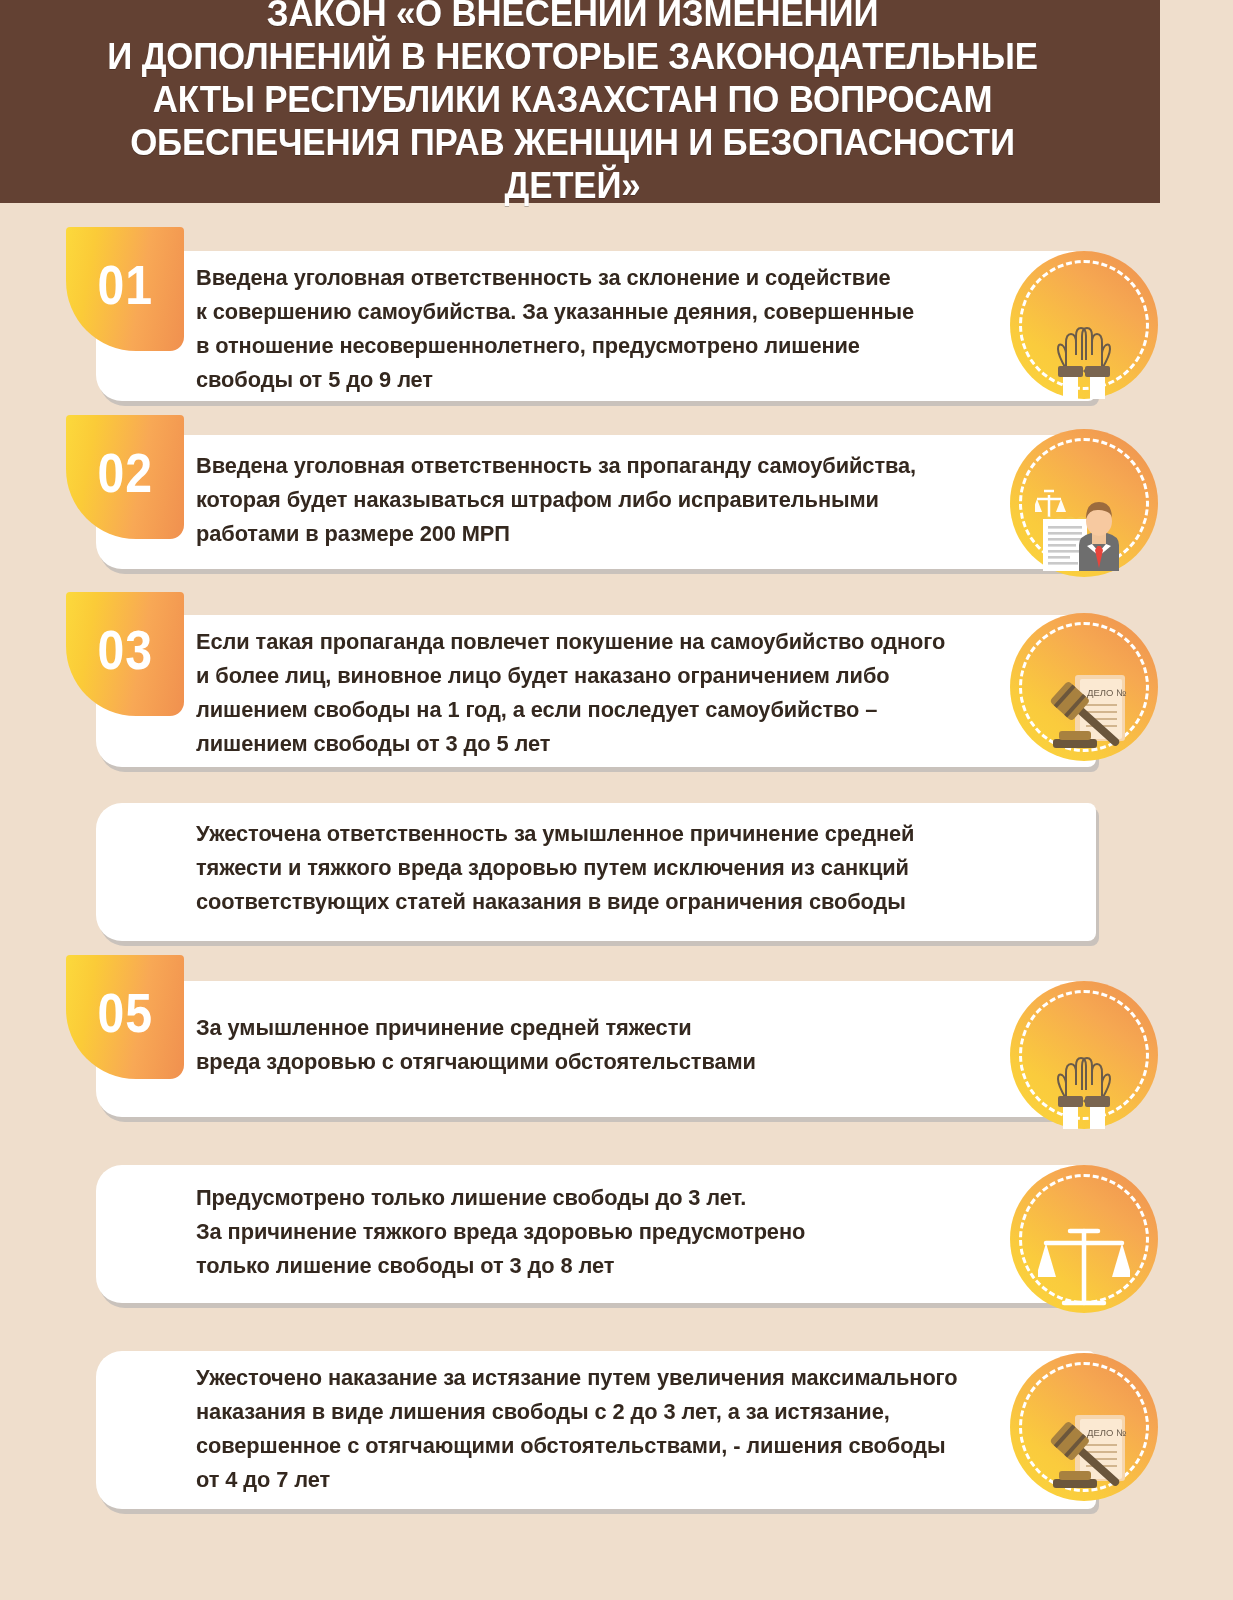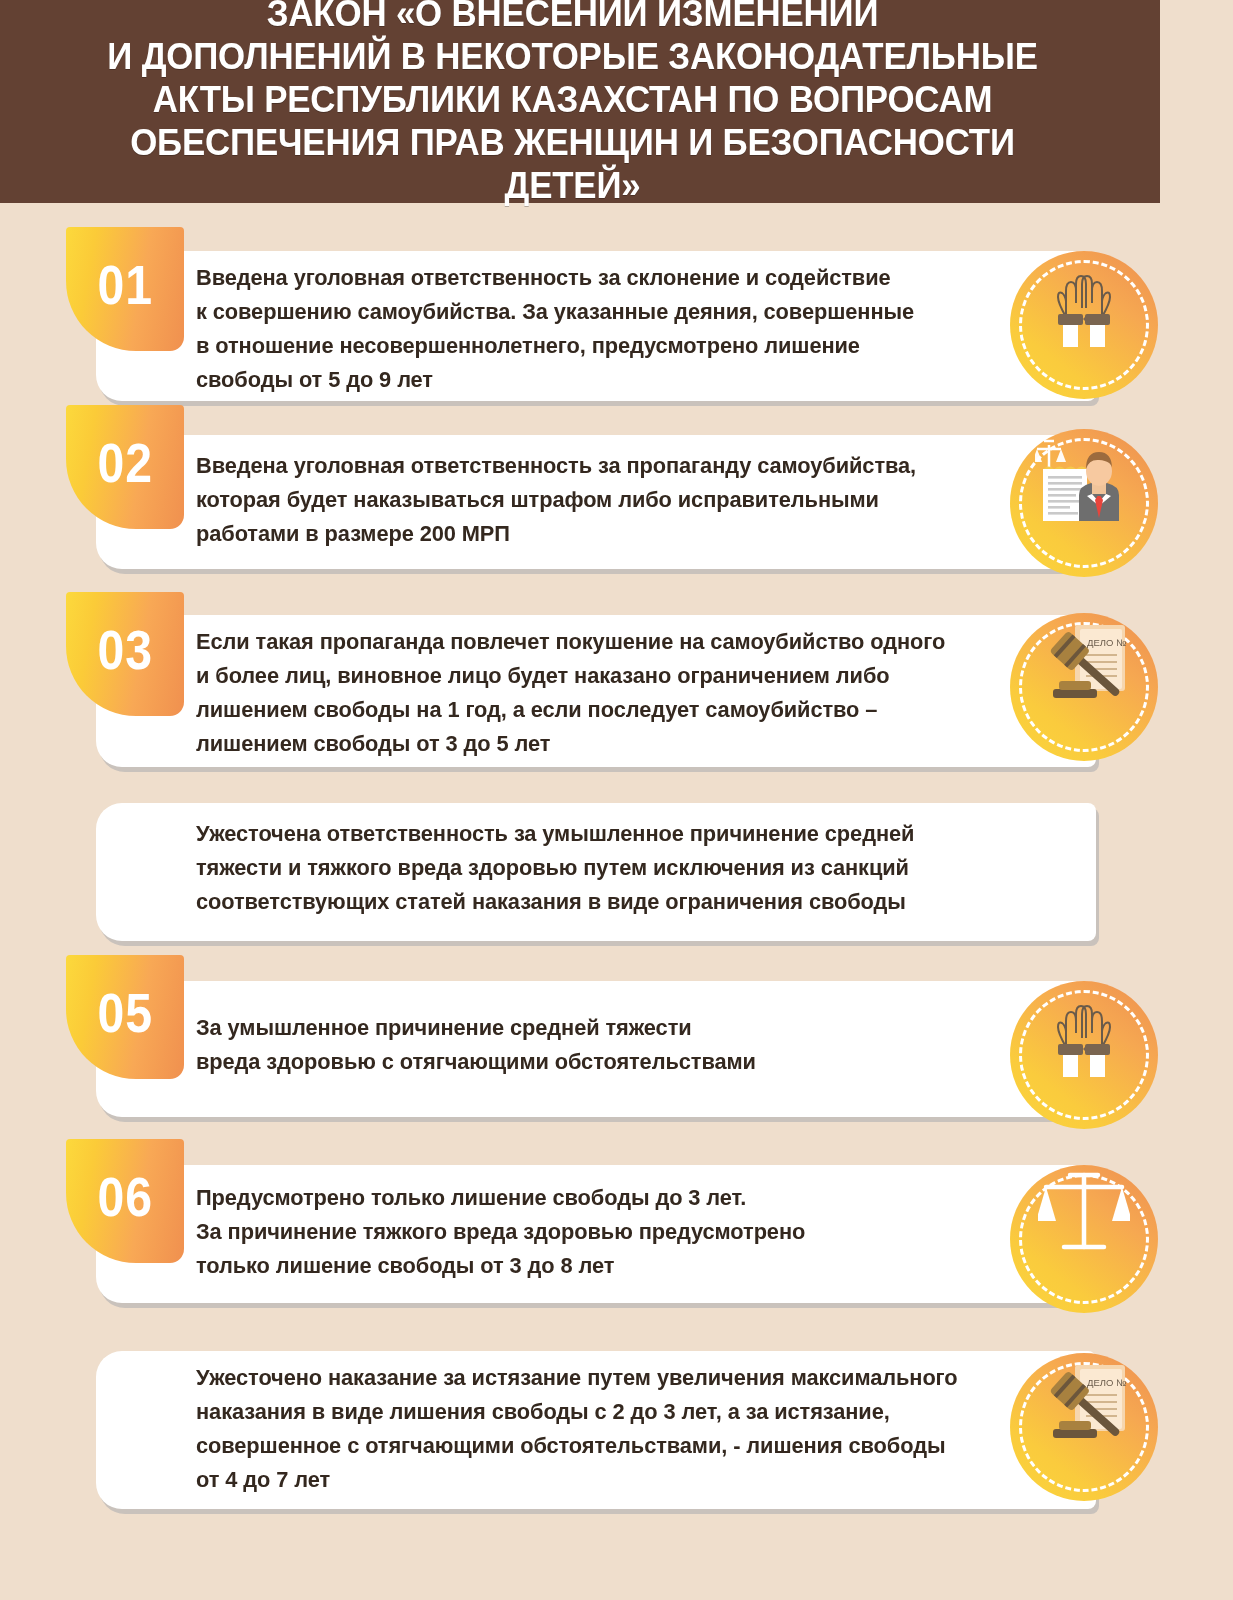--- a/index.html
+++ b/index.html
@@ -106,21 +106,21 @@
   
   .medal {
     position: absolute;
     right: 75px;
     width: 148px;
     height: 148px;
     border-radius: 50%;
     background: linear-gradient(38deg, #FBD53C 0%, #FACB3D 28%, #F6A851 68%, #ED8E50 100%);
     z-index: 5;
     display: flex;
-    align-items: flex-start;
+    align-items: flex-end;
     justify-content: center;
   }
   .medal::after {
     content: "";
     position: absolute;
     left: 9px; top: 9px; right: 9px; bottom: 9px;
     border-radius: 50%;
     border: 3.5px dashed #FFFFFF;
   }
   .medal svg { position: relative; z-index: 2; }
@@ -160,21 +160,21 @@
         <rect x="49" y="63" width="25" height="11" rx="2" fill="#7A6550"></rect>
         <path d="M47 68 l2.5 -2.5 l2.5 2.5 l-2.5 2.5 Z" fill="#7A6550"></path>
         <rect x="27" y="74" width="15" height="22" fill="#FFFFFF"></rect>
         <rect x="54" y="74" width="15" height="22" fill="#FFFFFF"></rect>
       </svg>
     </div>
   </div>
 
   <div class="item" style="height:176px">
     <div class="card" style="top:30px;height:134px"></div>
-    <div class="badge" style="top:0">
+    <div class="badge" style="top:10px">
       <span class="badge-number">02</span>
     </div>
     <div class="text" style="top:44px">Введена уголовная ответственность за пропаганду самоубийства,
 которая будет наказываться штрафом либо исправительными
 работами в размере 200 МРП</div>
     <div class="medal" style="top:24px">
       <svg width="98" height="98" viewBox="0 0 98 98">
 
         <g stroke="#FFFFFF" stroke-width="2.5" fill="none">
           <line x1="14" y1="16" x2="14" y2="46"></line>
@@ -269,23 +269,20 @@
         <rect x="49" y="63" width="25" height="11" rx="2" fill="#7A6550"></rect>
         <path d="M47 68 l2.5 -2.5 l2.5 2.5 l-2.5 2.5 Z" fill="#7A6550"></path>
         <rect x="27" y="74" width="15" height="22" fill="#FFFFFF"></rect>
         <rect x="54" y="74" width="15" height="22" fill="#FFFFFF"></rect>
       </svg>
     </div>
   </div>
 
   <div class="item" style="height:184px">
     <div class="card" style="top:28px;height:138px"></div>
-    <div class="badge" style="top:2px">
-      <span class="badge-number">06</span>
-    </div>
     <div class="text" style="top:44px">Предусмотрено только лишение свободы до 3 лет.
 За причинение тяжкого вреда здоровью предусмотрено
 только лишение свободы от 3 до 8 лет</div>
     <div class="medal" style="top:28px">
       <svg width="92" height="92" viewBox="0 0 92 92">
         <g stroke="#FFFFFF" stroke-width="4.5" fill="none" stroke-linecap="round">
           <line x1="46" y1="10" x2="46" y2="82"></line>
           <line x1="8" y1="22" x2="84" y2="22"></line>
           <line x1="32" y1="10" x2="60" y2="10"></line>
           <line x1="26" y1="82" x2="66" y2="82"></line>

